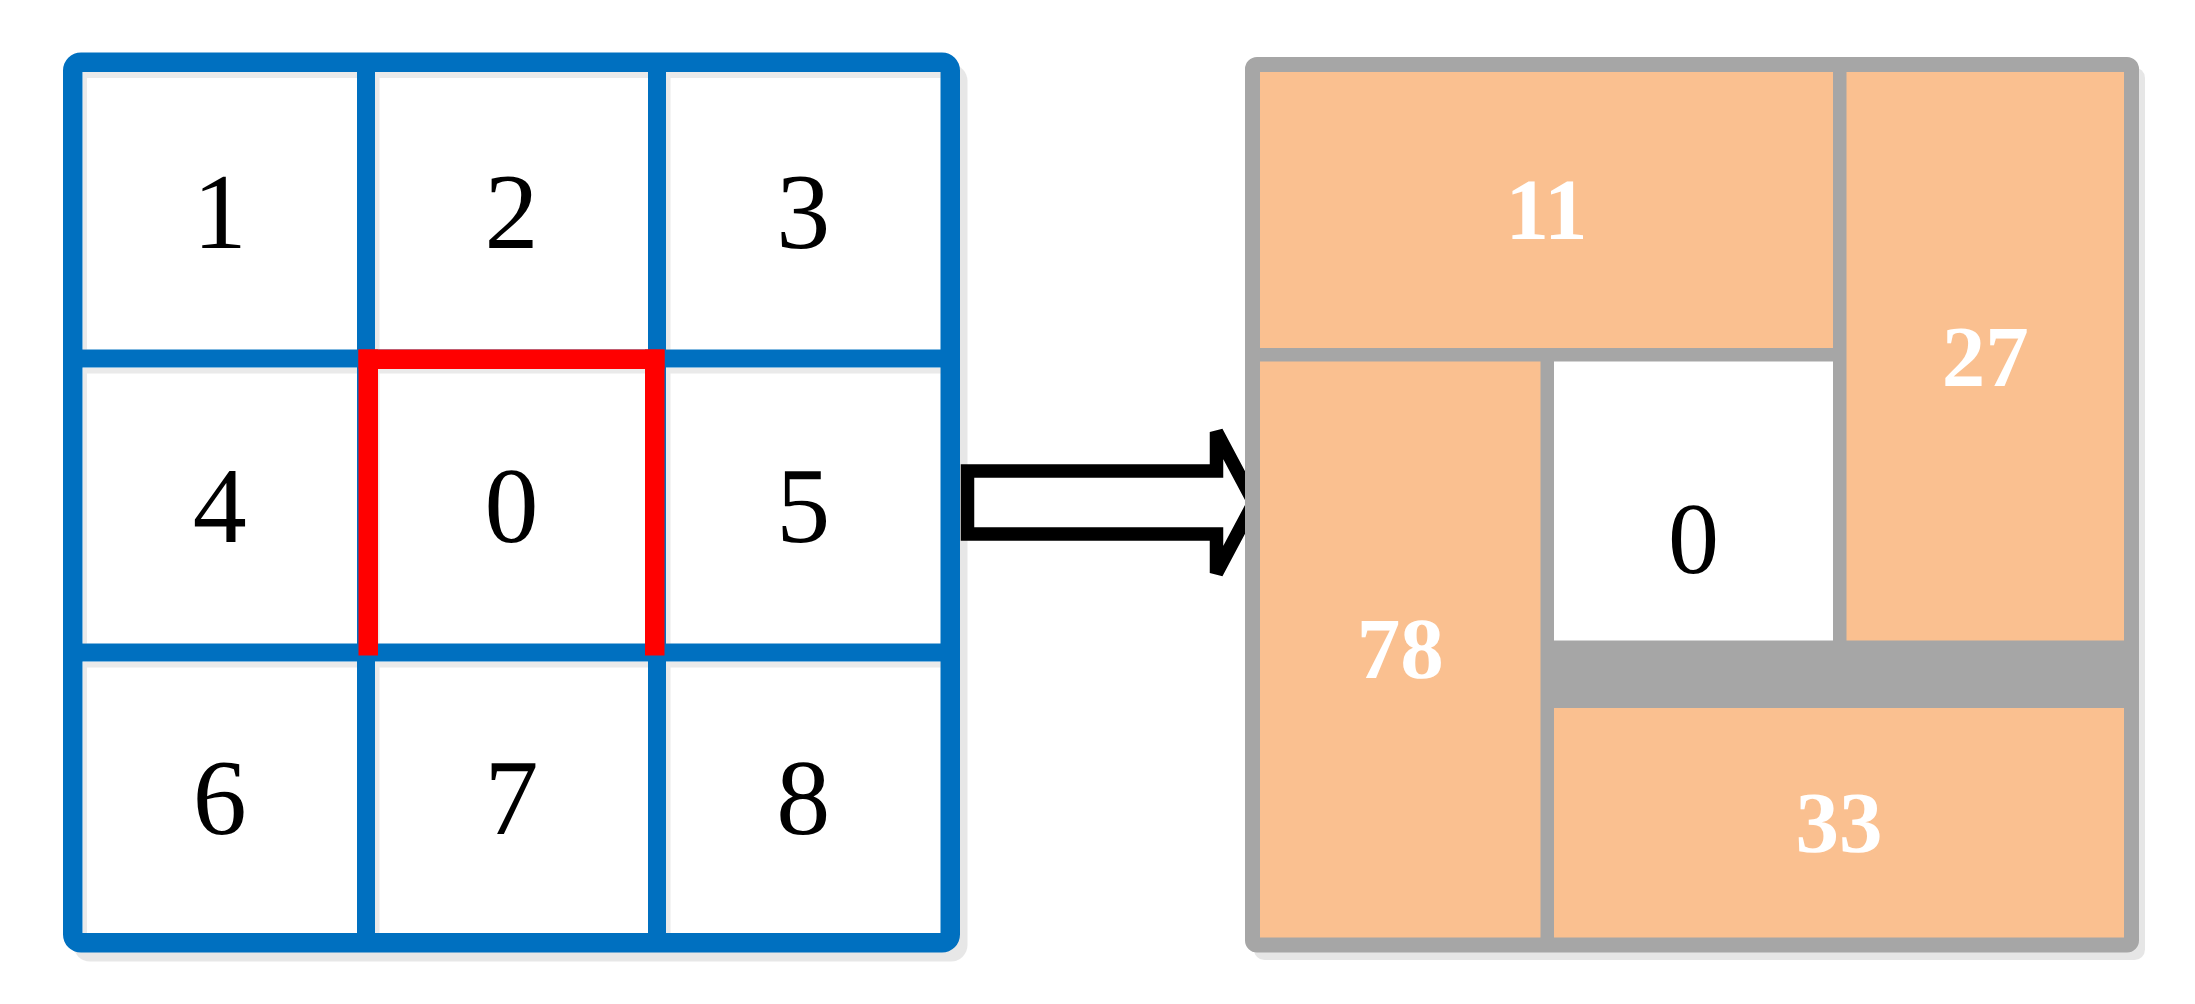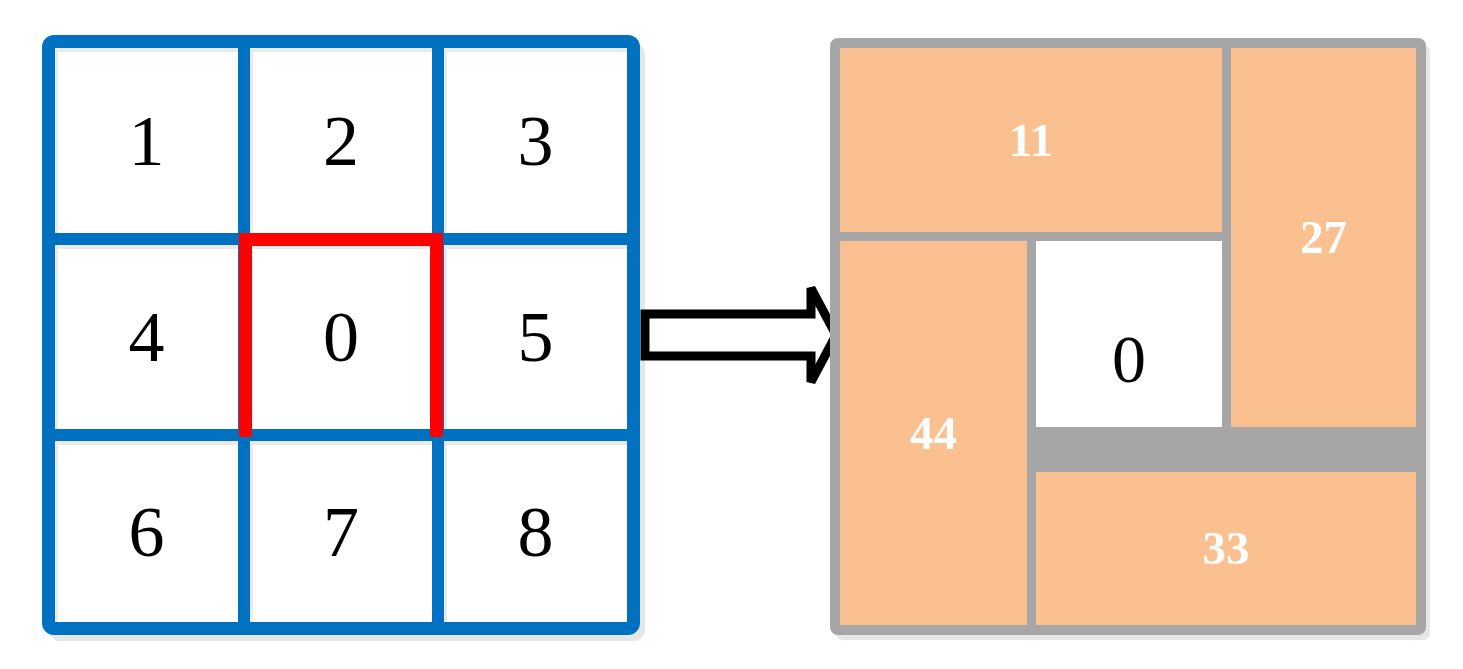--- a/index.html
+++ b/index.html
@@ -56,21 +56,21 @@
     background:#A6A6A6;
     display:grid;
     grid-template-columns:187px 186px 185px;
     grid-template-rows:184px 186px 189px;
     gap:9px;
     box-shadow:5px 6px 0 -1px rgba(200,200,200,0.45);
   }
   .block{
     background:#FAC090;
     display:flex;align-items:center;justify-content:center;
-    font-size:47px;line-height:1;font-weight:bold;color:#ffffff;
+    font-size:58px;line-height:1;font-weight:bold;color:#ffffff;
   }
   .block-11{grid-column:1/3;grid-row:1;}
   .block-22{grid-column:3;grid-row:1/3;}
   .block-44{grid-column:1;grid-row:2/4;}
   .block-33{grid-column:2/4;grid-row:3;margin-top:36px;}
   .center-cell{
     grid-column:2;grid-row:2;
     background:#ffffff;
     display:flex;align-items:center;justify-content:center;
     padding-top:50px;box-sizing:border-box;
@@ -99,18 +99,18 @@
 
   <div class="arrow-wrap">
     <svg width="205" height="114" viewBox="0 0 205 114" xmlns="http://www.w3.org/2000/svg">
       <polygon points="7,36 173,36 173,10 198,57 173,104 173,78 7,78" fill="#FFFFFF" stroke="#000000" stroke-width="9" stroke-linejoin="miter"></polygon>
     </svg>
   </div>
 
   <div class="right-grid">
     <div class="block block-11">11</div>
     <div class="block block-22">27</div>
-    <div class="block block-44">44</div>
+    <div class="block block-44">78</div>
     <div class="center-cell">0</div>
     <div class="block block-33">33</div>
   </div>
 
 </div>
 
 </body></html>

